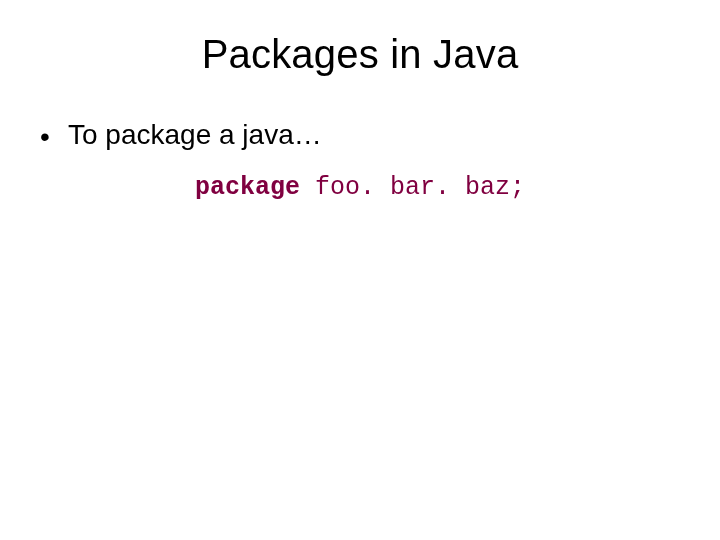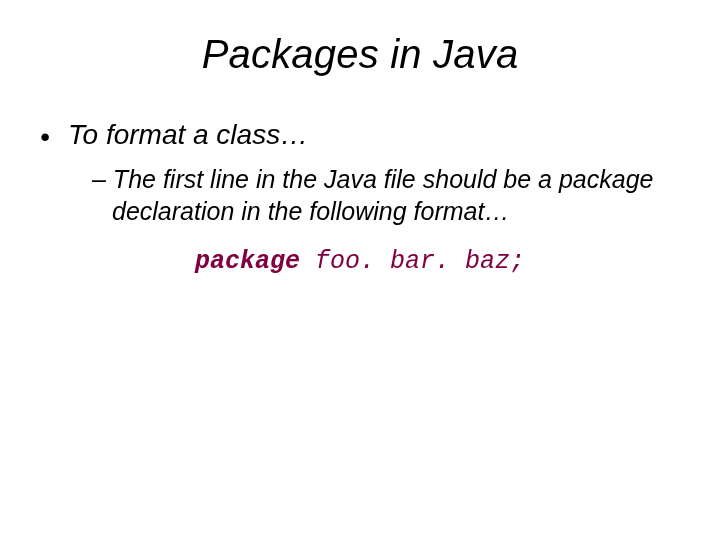--- a/index.html
+++ b/index.html
@@ -10,21 +10,20 @@
     background: #ffffff;
     font-family: Arial, Helvetica, sans-serif;
     color: #000000;
   }
   .slide {
     box-sizing: border-box;
     width: 720px;
     height: 508px;
     padding: 24px 36px 36px 36px;
     position: relative;
-    font-style: italic;
   }
   .title {
     text-align: center;
     font-size: 40px;
     font-weight: 400;
     margin: 8px 0 42px 0;
     letter-spacing: 0.2px;
   }
   .bullet-l1 {
     font-size: 28px;
@@ -67,26 +66,23 @@
   .spacer-sm { height: 6px; }
 </style>
 </head>
 <body>
 
 <div class="slide">
 
   <div class="title">Packages in Java</div>
 
   <div class="bullet-l1">
-    <span class="dot">•</span><span>To format a class…</span>
+    <span class="dot">•</span><span>To package a java…</span>
   </div>
 
-  <div class="bullet-l2">
-    <span class="dash">– </span><span>The first line in the Java file should be a package declaration in the following format…</span>
-  </div>
 
   <div class="code-line">
     <span class="kw">package</span><span> foo. bar. baz;</span>
   </div>
 
 
   <div class="spacer-sm"></div>
 
 
 </div>

